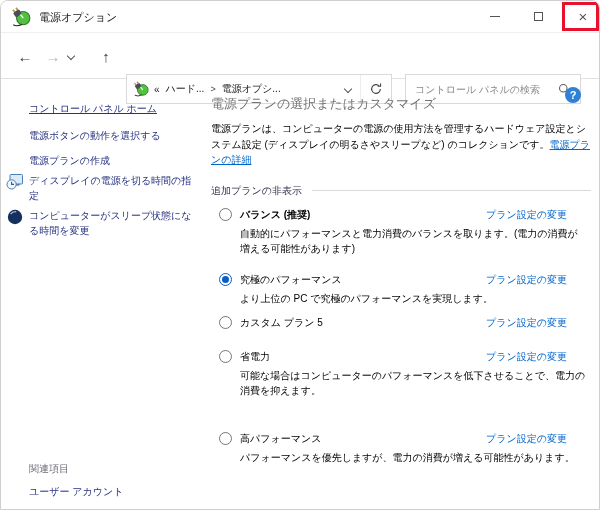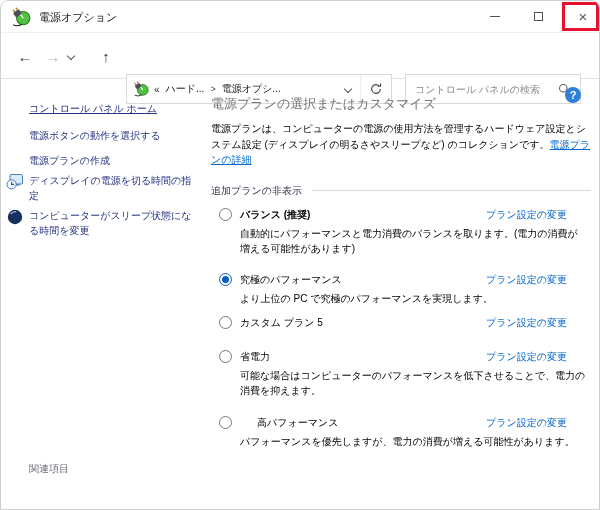--- a/index.html
+++ b/index.html
@@ -63,21 +63,21 @@
   .intro { margin-top:8px; line-height:15.5px; width:380px; }
   .link { color:#0066cc; cursor:pointer; text-decoration:none; }
   .link.underline { text-decoration:underline; }
 
   .section-hdr { display:flex; align-items:center; margin-top:16px; }
   .section-label { color:#33334a; font-size:10px; flex:none; }
   .section-rule { flex:1; height:1px; background:#d9d9d9; margin-left:10px; }
   .section-chev { flex:none; margin-left:8px; cursor:pointer; display:flex; align-items:center; }
 
   .plan-row { display:flex; align-items:center; }
-  .m-t10 { margin-top:10px; } .m-t17 { margin-top:17px;align-items:center; } .m-t24 { margin-top:24px; } .m-t20 { margin-top:20px; } .m-t18 { margin-top:18px;gap:17px; }
+  .m-t10 { margin-top:10px; } .m-t17 { margin-top:17px;align-items:center; } .m-t24 { margin-top:24px; } .m-t20 { margin-top:20px; } .m-t18 { margin-top:34px; }
   .radio { width:13px; height:13px; border:1px solid #767676; border-radius:50%; background:#fff; margin:0 8px 0 8px; flex:none; position:relative; cursor:pointer; }
   .radio.checked { border-color:#0a5dc2; }
   .radio.checked::after { content:""; position:absolute; left:2px; top:2px; right:2px; bottom:2px; border-radius:50%; background:#0a5dc2; }
   .plan-name { font-size:10px; color:#000; }
   .plan-name.bold { font-weight:bold; }
   .plan-link { margin-left:auto; margin-right:24px; font-size:10px; }
   .plan-desc { margin:4px 0 0 29px; width:346px; line-height:15px; color:#000; }
 </style>
 </head>
 <body>
@@ -158,20 +158,21 @@
       <circle cx="5.6" cy="11.4" r="4.6" fill="#eef5fc" stroke="#4b7fb5" stroke-width="1"></circle>
       <path d="M5.6 8.8 V11.4 H8" fill="none" stroke="#2a5d94" stroke-width="1.1"></path>
     </svg>
     <div class="side-item side-t3">ディスプレイの電源を切る時間の指定</div>
     <svg class="side-icon icon-t4" viewBox="0 0 18 18">
       <circle cx="9" cy="9" r="7.2" fill="#16305e"></circle>
       <path d="M4.6 6 a6.2 6.2 0 0 1 5.6-2.4" fill="none" stroke="#9fb6d8" stroke-width="1.3"></path>
     </svg>
     <div class="side-item side-t4">コンピューターがスリープ状態になる時間を変更</div>
     <div class="related-header">関連項目</div>
+    <div class="related-link">ユーザー アカウント</div>
   </div>
 
   <div class="help-btn">
       <span>?</span>
     </div>
 
   <div class="main">
     <h1 class="page-heading">電源プランの選択またはカスタマイズ</h1>
 
     <div class="intro"><span>電源プランは、コンピューターの電源の使用方法を管理するハードウェア設定とシステム設定 (ディスプレイの明るさやスリープなど) のコレクションです。</span><a class="link underline">電源プランの詳細</a></div>

